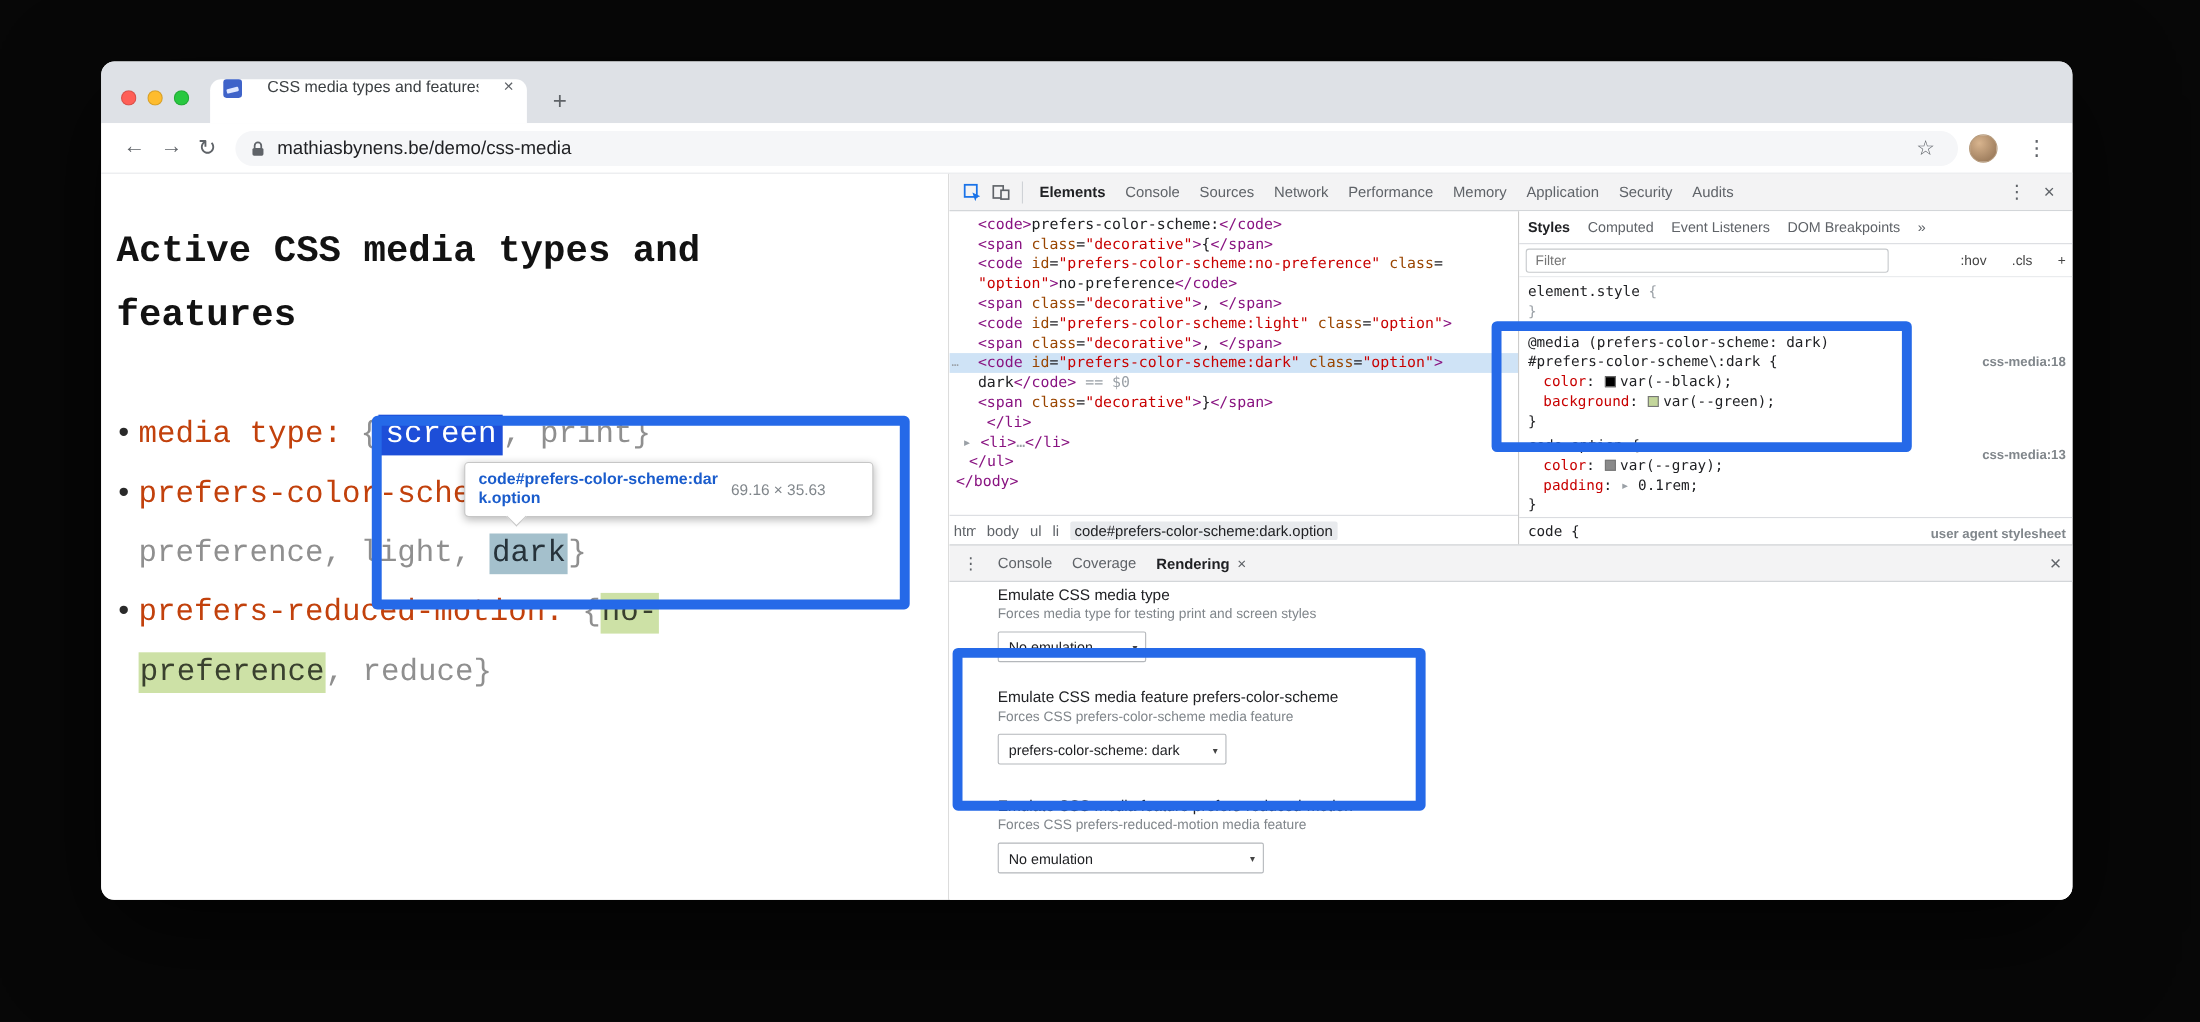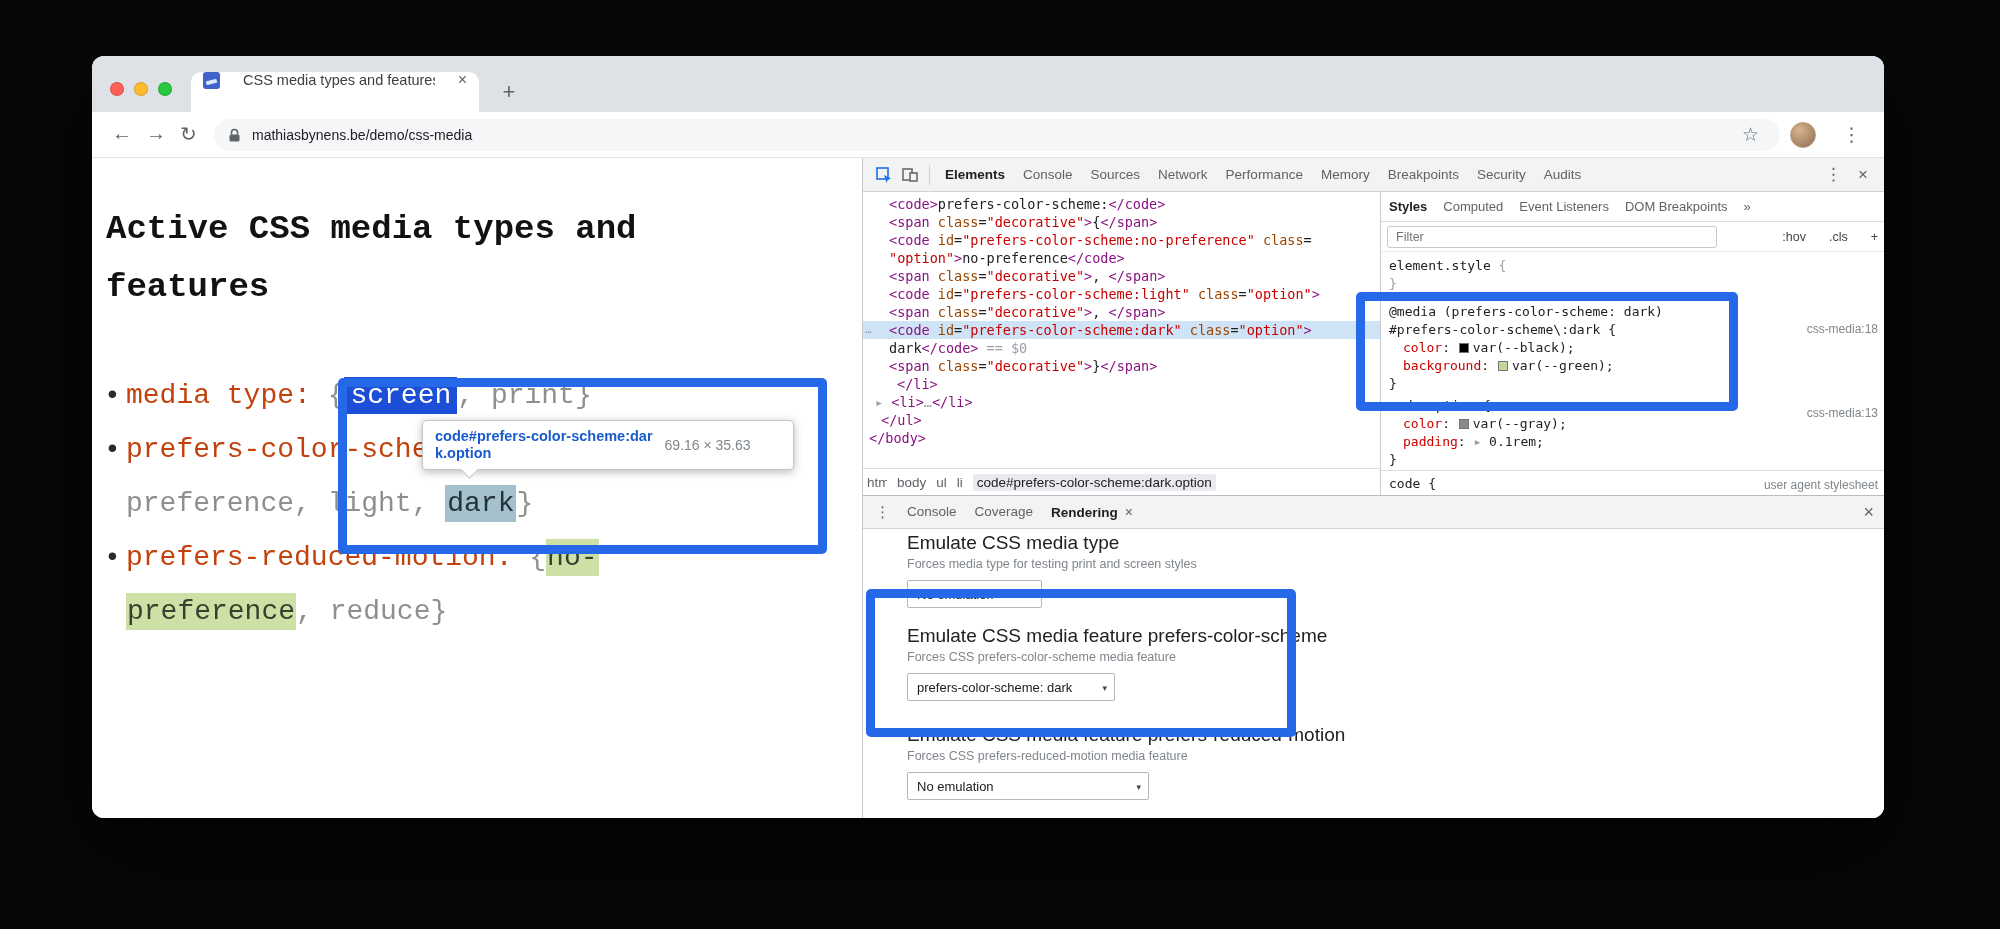--- a/index.html
+++ b/index.html
@@ -12,21 +12,21 @@
   .l-red{background:#ff5f57;} .l-yellow{background:#febc2e;} .l-green{background:#28c840;}
   .tab{position:absolute;left:99px;top:16px;width:288px;height:40px;background:#fff;border-radius:10px 10px 0 0;display:flex;align-items:flex-start;padding:0 12px;gap:23px;}
   .favicon{width:17px;height:17px;border-radius:3px;background:#3f63c9;position:relative;flex:0 0 auto;}
   .favicon:after{content:"";position:absolute;left:3px;top:8px;width:11px;height:4px;background:#dfe7ff;border-radius:1px;transform:rotate(-14deg);}
   .tab-title{font-size:14.5px;color:#3c4043;white-space:nowrap;overflow:hidden;flex:1;}
   .tab-x{color:#5f6368;font-size:16px;line-height:16px;}
   .newtab{position:absolute;left:402px;top:21px;width:30px;height:30px;display:flex;align-items:center;justify-content:center;font-size:22px;color:#5f6368;}
   .toolbar{position:absolute;left:0;top:56px;right:0;height:46px;background:#fff;border-bottom:1px solid #e2e3e6;}
   .nav-ic{position:absolute;top:10px;font-size:20px;color:#5f6368;}
   .omnibox{position:absolute;left:122px;top:7px;right:104px;height:32px;border-radius:16px;background:#f5f6f8;display:flex;align-items:center;padding:0 14px;gap:11px;}
-  .url{font-size:14px;color:#202124;white-space:nowrap;}
+  .url{font-size:17px;color:#202124;white-space:nowrap;}
   .star{position:absolute;left:1650px;top:11px;font-size:19px;color:#5f6368;}
   .avatar{position:absolute;left:1698px;top:10px;width:26px;height:26px;border-radius:50%;background:radial-gradient(circle at 35% 30%,#d8b48e,#8c6d4f);border:1px solid #b79c7e;}
   .kebab{position:absolute;left:1750px;top:11px;font-size:19px;color:#5f6368;letter-spacing:0;}
   
   .pagearea{position:absolute;left:0;top:102px;width:771px;bottom:0;background:#fff;border-right:1px solid #c9c9c9;border-radius:0 0 0 12px;overflow:hidden;font-family:"Liberation Mono","DejaVu Sans Mono",monospace;}
   .pg-h1{position:absolute;left:14px;top:42px;font-size:34px;line-height:58px;font-weight:bold;color:#121212;white-space:pre;}
   .pg-line{position:absolute;left:34px;height:40px;font-size:28px;white-space:pre;color:#8f8f8f;}
   .pg-marker{position:absolute;left:-22px;color:#2a2a2a;}
   .pg-label{color:#c2410c;}
   .pg-gray{color:#8f8f8f;}
@@ -59,32 +59,32 @@
   
   .sidebar{position:absolute;left:517px;top:0;width:504px;height:303px;border-left:1px solid #ccc;overflow:hidden;background:#fff;}
   .sb-tabs{height:30px;border-bottom:1px solid #dadce0;display:flex;align-items:center;}
   .sb-tabs .tab-item{line-height:29px;font-size:13px;padding:0 8px;}
   .sb-filter{position:relative;height:30px;border-bottom:1px solid #e8eaed;}
   .filter-input{position:absolute;left:6px;top:4px;width:330px;height:22px;border:1px solid #c6c9cc;border-radius:3px;font-size:12.5px;padding:0 8px;color:#333;font-family:"Liberation Sans",sans-serif;outline:none;background:#fff;}
   .hovcls{position:absolute;right:6px;top:0;height:30px;display:flex;align-items:center;gap:23px;font-size:12.5px;color:#444;}
   .sb-rules{position:absolute;left:0;top:60px;right:0;bottom:0;font-family:"DejaVu Sans Mono",monospace;font-size:13px;}
   .rule{position:absolute;left:8px;right:0;}
   .rule .code-row{white-space:pre;}
-  .rule-link{position:absolute;right:6px;font-size:12px;color:#80868b;font-family:"Liberation Sans",sans-serif;white-space:nowrap;}
+  .rule-link{position:absolute;right:6px;font-size:12px;color:#80868b;font-family:"Liberation Sans",sans-serif;white-space:nowrap;font-weight:bold;}
   .swatch{display:inline-block;width:10px;height:10px;border:1px solid #767676;margin:0 4px 0 1px;vertical-align:-1px;}
   .sb-sep{position:absolute;left:0;right:0;height:1px;background:#dadce0;}
   
   .drawer{position:absolute;left:0;top:303px;right:0;bottom:0;border-top:1px solid #b9bdc1;background:#fff;}
   .drawer-tabs{position:absolute;left:0;top:0;right:0;height:33px;background:#f3f3f4;border-bottom:1px solid #d0d3d6;display:flex;align-items:center;padding-left:4px;}
   .drawer-kebab{font-size:15px;color:#5f6368;padding:0 8px;}
   .drawer-tabs .tab-item{line-height:32px;}
   .tab-close{margin-left:7px;color:#5f6368;font-size:14px;font-weight:normal;}
   .drawer-x{position:absolute;right:10px;top:6px;font-size:18px;color:#5f6368;}
   .rsec{position:absolute;left:44px;}
-  .rsec-title{font-size:19px;color:#202124;}
+  .rsec-title{font-size:14px;color:#202124;}
   .rsec-desc{font-size:12.5px;color:#80868b;margin-top:3px;}
   .rselect{margin-top:9px;height:28px;border:1px solid #b4b7bb;border-radius:2px;background:#fff;display:flex;align-items:center;padding:0 24px 0 9px;font-size:13px;color:#202124;position:relative;}
   .rselect .sel-caret{position:absolute;right:7px;top:9px;font-size:9px;color:#444;}
   .w1{width:135px;} .w2{width:208px;} .w3{width:242px;}
   
   .anno{position:absolute;border:9px solid #2569e8;border-radius:5px;z-index:40;}
   #anno-page{left:246px;top:322px;width:489px;height:176px;}
   #anno-styles{left:1264px;top:236px;width:382px;height:119px;}
   #anno-render{left:774px;top:533px;width:430px;height:148px;}
   .tooltip{position:absolute;left:330px;top:364px;width:372px;height:50px;background:#fff;border:1px solid #c6c6c6;border-radius:4px;box-shadow:0 2px 8px rgba(0,0,0,.28);z-index:30;display:flex;align-items:center;padding:0 12px;gap:12px;}
@@ -151,21 +151,21 @@
           </svg>
       </div>
       <div class="vsep"></div>
       <div style="display:flex">
           <span class="tab-item active">Elements</span>
           <span class="tab-item">Console</span>
           <span class="tab-item">Sources</span>
           <span class="tab-item">Network</span>
           <span class="tab-item">Performance</span>
           <span class="tab-item">Memory</span>
-          <span class="tab-item">Breakpoints</span>
+          <span class="tab-item">Application</span>
           <span class="tab-item">Security</span>
           <span class="tab-item">Audits</span>
         </div>
       <div class="dt-spacer"></div>
       <div class="dt-right">⋮</div>
       <div class="dt-right">×</div>
     </div>
 
     <div class="dt-body">
 

